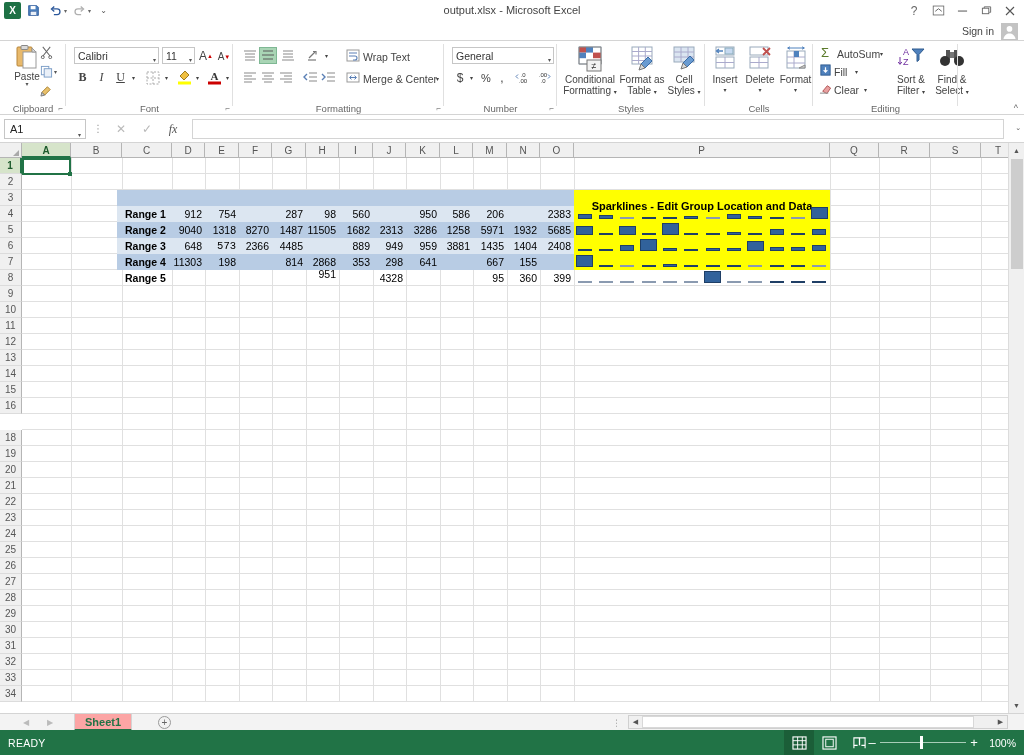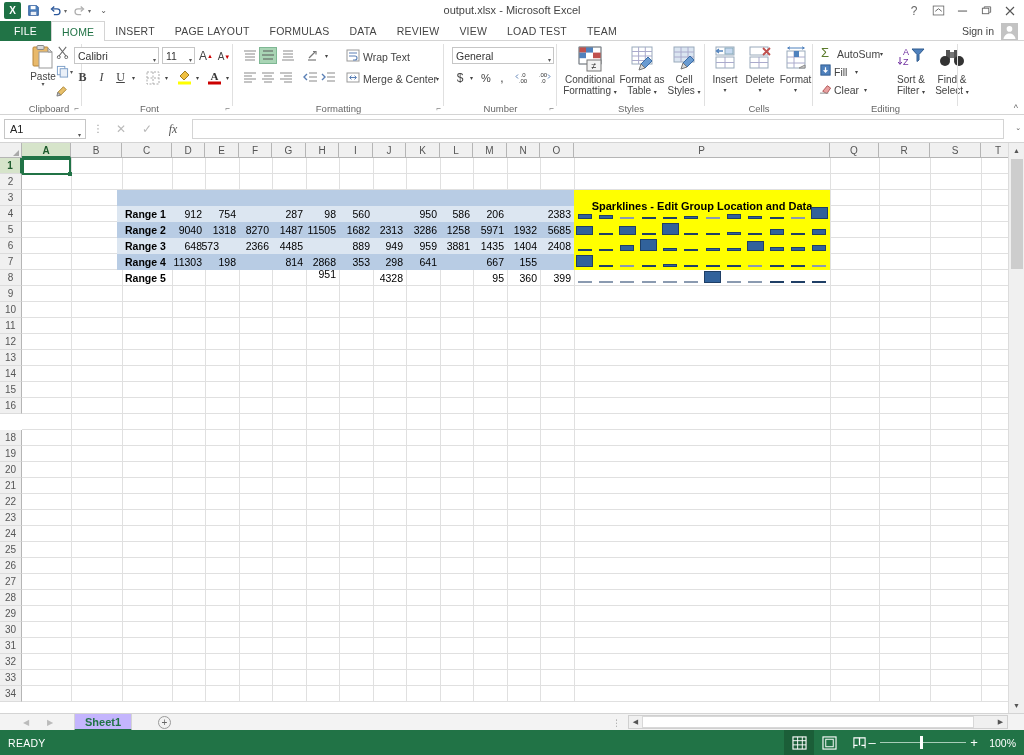--- a/index.html
+++ b/index.html
@@ -172,21 +172,21 @@
   .vsb { position: absolute; right: 0; top: 143px; width: 16px; height: 570px; background: #f0f0f0; border-left: 1px solid #dcdcdc; }
   .vsb-up, .vsb-dn { position: absolute; left: 0; width: 15px; height: 15px; background: #f0f0f0; text-align: center; font-size: 7px; color: #555; line-height: 15px; }
   .vsb-up { top: 0; } .vsb-dn { bottom: 0; }
   .vsb-thumb { position: absolute; left: 2px; top: 16px; width: 12px; height: 110px; background: #cdcdcd; }
 
   
   .tabbar2 { position: absolute; left: 0; bottom: 25px; width: 1024px; height: 17px; background: #f3f3f3; border-top: 1px solid #d4d4d4; }
   .navarrow { position: absolute; width: 16px; height: 17px; text-align: center; line-height: 17px; font-size: 8px; color: #bbb; }
   .sheettab {
     position: absolute; left: 74px; top: 0; height: 17px; line-height: 16px; padding: 0 10px;
-    background: #c4b5fd; border: 1px solid #d4d4d4; border-top: none; border-bottom: 2px solid #217346;
+    background: #fca5a5; border: 1px solid #d4d4d4; border-top: none; border-bottom: 2px solid #217346;
     font-size: 11px; font-weight: bold; color: #217346; cursor: default;
   }
   .addsheet { position: absolute; left: 158px; top: 2px; width: 13px; height: 13px; border: 1px solid #9a9a9a; border-radius: 50%; text-align: center; line-height: 12px; font-size: 10px; color: #666; }
   .hsb-dots { position: absolute; left: 612px; top: 4px; font-size: 9px; color: #999; }
   .hsb { position: absolute; left: 628px; top: 1px; width: 380px; height: 14px; background: #f0f0f0; border: 1px solid #d0d0d0; }
   .hsb-l, .hsb-r { position: absolute; top: 0; width: 13px; height: 12px; text-align: center; line-height: 12px; font-size: 7px; color: #555; background: #f0f0f0; }
   .hsb-l { left: 0; } .hsb-r { right: 0; }
   .hsb-thumb { position: absolute; left: 13px; top: 0; width: 332px; height: 12px; background: #fff; border: 1px solid #d8d8d8; }
 
   
@@ -258,45 +258,33 @@
       </div>
       <div class="win-btn close">
         <svg width="12" height="12" viewBox="0 0 12 12">
             <path d="M2 2l8 8M10 2l-8 8" stroke="#555" stroke-width="1.1"></path>
           </svg>
       </div>
     </div>
   </div>
 
   <div class="tabbar">
-    <div class="tabs">
-      <div class="tab file">FILE</div>
-      <div class="tab active">HOME</div>
-      <div class="tab">INSERT</div>
-      <div class="tab">PAGE LAYOUT</div>
-      <div class="tab">FORMULAS</div>
-      <div class="tab">DATA</div>
-      <div class="tab">REVIEW</div>
-      <div class="tab">VIEW</div>
-      <div class="tab">LOAD TEST</div>
-      <div class="tab">TEAM</div>
-    </div>
     <div class="signin">Sign in</div>
     <div class="acct-ico">
       <svg width="17" height="17" viewBox="0 0 18 18">
           <rect width="18" height="18" fill="#c3c3c3"></rect>
           <circle cx="9" cy="6.3" r="3" fill="#fff"></circle>
           <path d="M2.6 17c.6-4 3.4-6 6.4-6s5.8 2 6.4 6z" fill="#fff"></path>
         </svg>
     </div>
   </div>
 
   <div class="ribbon">
 
-    <div class="grp" style="left:0;width:66px;margin-left:16px;">
+    <div class="grp" style="left:0;width:66px;">
       <div class="paste-btn">
         <div class="paste-ico">
           <svg width="26" height="26" viewBox="0 0 26 26">
             <rect x="3" y="3" width="15" height="19" rx="1" fill="#e8b96b" stroke="#b8863a"></rect>
             <rect x="7" y="1.5" width="7" height="4" rx="1" fill="#d9d9d9" stroke="#888"></rect>
             <rect x="9" y="8" width="13" height="16" fill="#fff" stroke="#999"></rect>
             <path d="M18 8h4l-4-4z" fill="#ddd" stroke="#999"></path>
           </svg>
         </div>
         <div class="paste-lbl">Paste</div>
@@ -801,21 +789,21 @@
         <div class="cell num" style="left: 306px; width: 33px; top: 79px;">11505</div>
         <div class="cell num" style="left: 339px; width: 34px; top: 79px;">1682</div>
         <div class="cell num" style="left: 373px; width: 33px; top: 79px; text-align: right;">2313</div>
         <div class="cell num" style="left: 406px; width: 34px; top: 79px;">3286</div>
         <div class="cell num" style="left: 440px; width: 33px; top: 79px;">1258</div>
         <div class="cell num" style="left: 473px; width: 34px; top: 79px;">5971</div>
         <div class="cell num" style="left: 507px; width: 33px; top: 79px;">1932</div>
         <div class="cell num" style="left: 540px; width: 34px; top: 79px;">5685</div>
         <div class="cell lbl" style="left: 122px; width: 50px; top: 95px;">Range 3</div>
         <div class="cell num" style="left: 172px; width: 33px; top: 95px;">648</div>
-        <div class="cell num" style="left: 188px; width: 34px; top: 95px;">573</div>
+        <div class="cell num" style="left: 205px; width: 34px; top: 95px; font-family: Liberation Mono, monospace;">573</div>
         <div class="cell num" style="left: 239px; width: 33px; top: 95px;">2366</div>
         <div class="cell num" style="left: 272px; width: 34px; top: 95px;">4485</div>
         <div class="cell num" style="left: 306px; width: 33px; top: 95px; margin-top: 28px;">951</div>
         <div class="cell num" style="left: 339px; width: 34px; top: 95px;">889</div>
         <div class="cell num" style="left: 373px; width: 33px; top: 95px;">949</div>
         <div class="cell num" style="left: 406px; width: 34px; top: 95px;">959</div>
         <div class="cell num" style="left: 440px; width: 33px; top: 95px;">3881</div>
         <div class="cell num" style="left: 473px; width: 34px; top: 95px;">1435</div>
         <div class="cell num" style="left: 507px; width: 33px; top: 95px;">1404</div>
         <div class="cell num" style="left: 540px; width: 34px; top: 95px;">2408</div>

